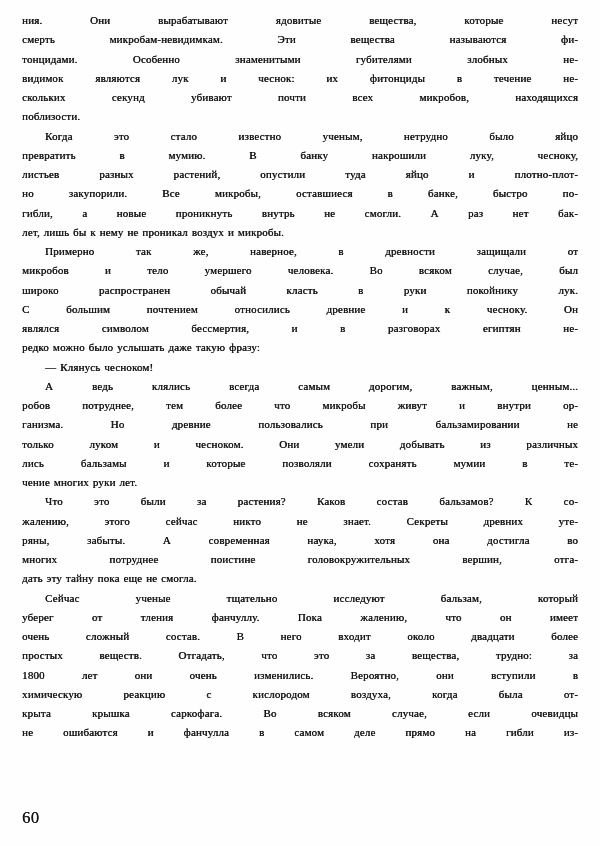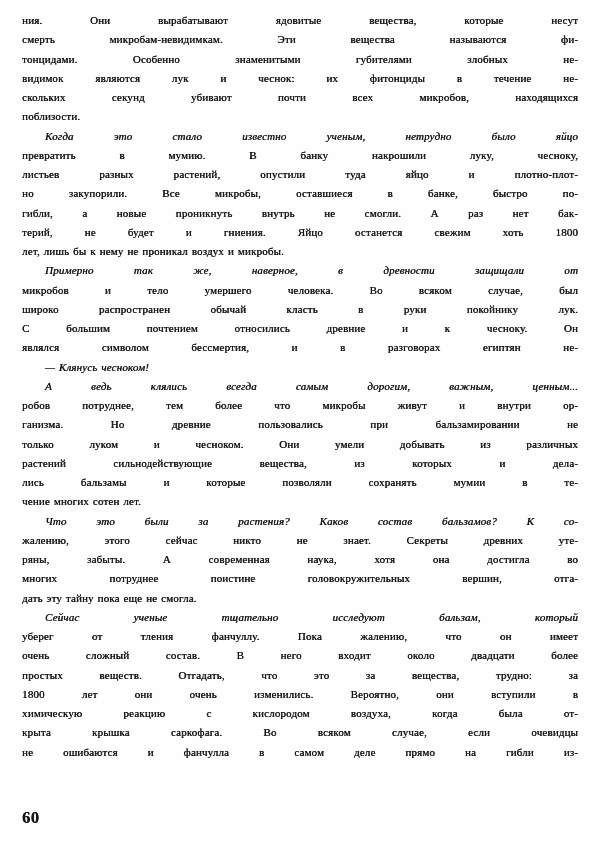--- a/index.html
+++ b/index.html
@@ -37,63 +37,61 @@
     word-spacing: 1px;
   }
   .line.full {
     text-align-last: justify;
   }
   .line.short {
     text-align-last: left;
   }
   .line.indent {
     text-indent: 23px;
-    font-style: italic;
   }
   .page-number {
     position: absolute;
     left: 22px;
     top: 808px;
     font-size: 16.5px;
-    font-weight: bold;
+    font-weight: normal;
     letter-spacing: 0.5px;
     text-shadow: 0.3px 0 0 currentColor;
   }
 </style>
 </head>
 <body>
 
 <div class="page">
   <div class="text-block" id="text-block">
       <div class="line full">ния. Они вырабатывают ядовитые вещества, которые несут</div>
       <div class="line full">смерть микробам-невидимкам. Эти вещества называются фи-</div>
       <div class="line full">тонцидами. Особенно знаменитыми губителями злобных не-</div>
       <div class="line full">видимок являются лук и чеснок: их фитонциды в течение не-</div>
       <div class="line full">скольких секунд убивают почти всех микробов, находящихся</div>
       <div class="line short">поблизости.</div>
       <div class="line full indent">Когда это стало известно ученым, нетрудно было яйцо</div>
       <div class="line full">превратить в мумию. В банку накрошили луку, чесноку,</div>
       <div class="line full">листьев разных растений, опустили туда яйцо и плотно-плот-</div>
       <div class="line full">но закупорили. Все микробы, оставшиеся в банке, быстро по-</div>
       <div class="line full">гибли, а новые проникнуть внутрь не смогли. А раз нет бак-</div>
-      <div class="line full">терий, не будет и гниения. Яйцо останется свежим хоть 1800</div>
       <div class="line short">лет, лишь бы к нему не проникал воздух и микробы.</div>
       <div class="line full indent">Примерно так же, наверное, в древности защищали от</div>
       <div class="line full">микробов и тело умершего человека. Во всяком случае, был</div>
       <div class="line full">широко распространен обычай класть в руки покойнику лук.</div>
       <div class="line full">С большим почтением относились древние и к чесноку. Он</div>
       <div class="line full">являлся символом бессмертия, и в разговорах египтян не-</div>
+      <div class="line short">редко можно было услышать даже такую фразу:</div>
       <div class="line short indent">— Клянусь чесноком!</div>
       <div class="line full indent">А ведь клялись всегда самым дорогим, важным, ценным...</div>
       <div class="line full">робов потруднее, тем более что микробы живут и внутри ор-</div>
       <div class="line full">ганизма. Но древние пользовались при бальзамировании не</div>
       <div class="line full">только луком и чесноком. Они умели добывать из различных</div>
-      <div class="line full">растений сильнодействующие вещества, из которых и дела-</div>
       <div class="line full">лись бальзамы и которые позволяли сохранять мумии в те-</div>
-      <div class="line short">чение многих сотен лет.</div>
+      <div class="line short">чение многих руки лет.</div>
       <div class="line full indent">Что это были за растения? Каков состав бальзамов? К со-</div>
       <div class="line full">жалению, этого сейчас никто не знает. Секреты древних уте-</div>
       <div class="line full">ряны, забыты. А современная наука, хотя она достигла во</div>
       <div class="line full">многих потруднее поистине головокружительных вершин, отга-</div>
       <div class="line short">дать эту тайну пока еще не смогла.</div>
       <div class="line full indent">Сейчас ученые тщательно исследуют бальзам, который</div>
       <div class="line full">уберег от тления фанчуллу. Пока жалению, что он имеет</div>
       <div class="line full">очень сложный состав. В него входит около двадцати более</div>
       <div class="line full">простых веществ. Отгадать, что это за вещества, трудно: за</div>
       <div class="line full">1800 лет они очень изменились. Вероятно, они вступили в</div>

